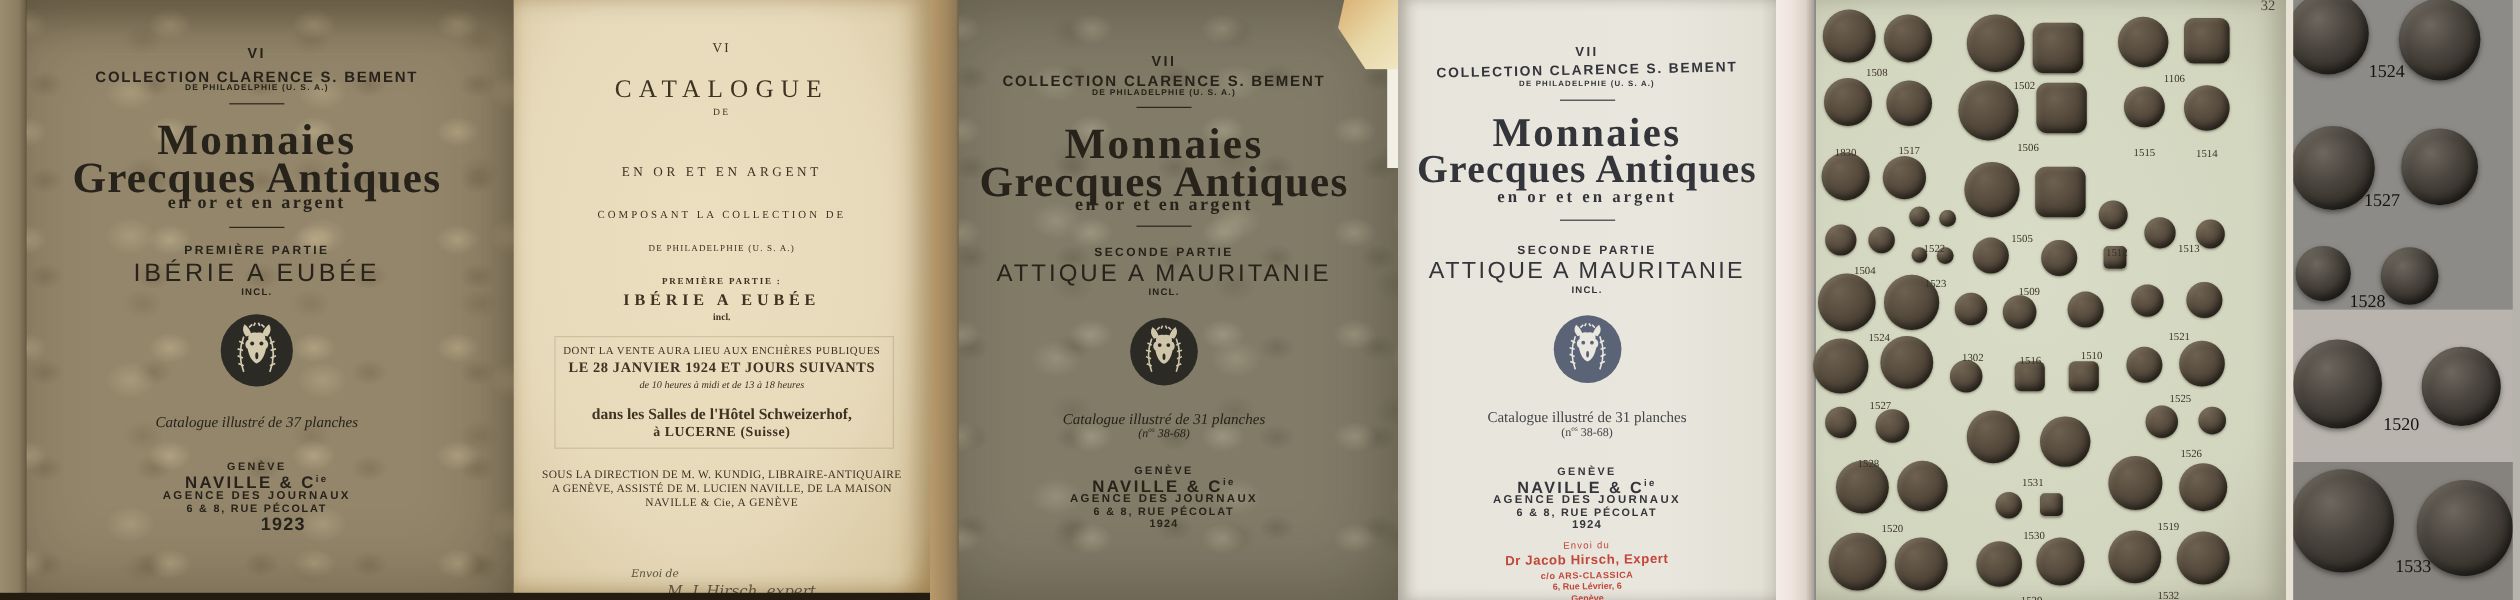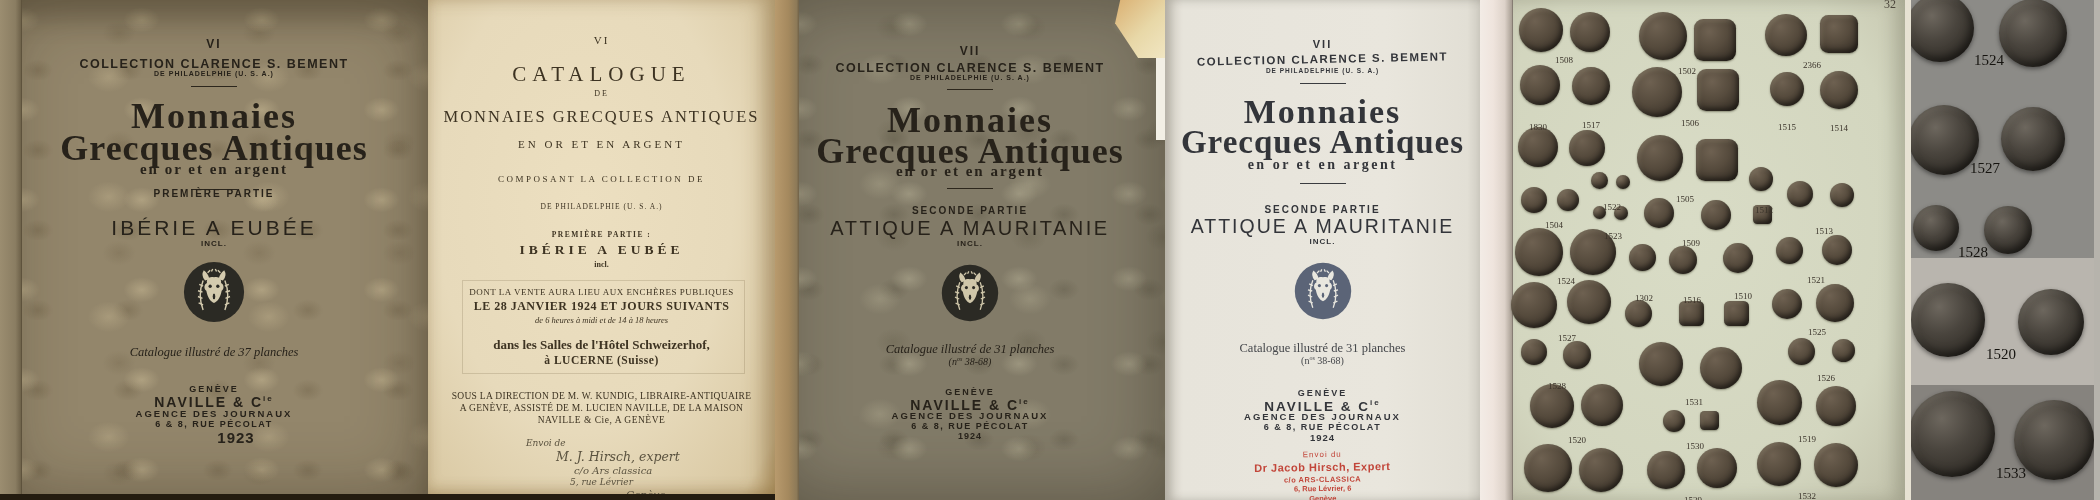--- a/index.html
+++ b/index.html
@@ -37,21 +37,21 @@
   .rule{position:absolute;left:50%;transform:translateX(-50%);width:46px;border-top:1.5px solid #2c261c;}
 
   
   #p2{background:radial-gradient(ellipse at 45% 40%, #ecdfc0 0%, #e7dabb 55%, #d9c8a2 90%, #c6ad7c 100%);
       box-shadow:inset -14px 0 18px rgba(120,90,40,.35), inset 0 -10px 14px rgba(120,90,40,.3);
       color:#3d3322;}
   .salebox{position:absolute;left:34px;right:30px;top:280px;height:92px;border:1px solid rgba(90,70,40,.18);}
   .hw{position:absolute;left:80px;top:438px;width:270px;color:#5a523f;
       font-family:"DejaVu Serif",serif;font-style:italic;}
   .hw div{line-height:1.25;}
-  .hw div:nth-child(1){font-size:9px;margin-left:18px;}
+  .hw div:nth-child(1){font-size:9px;margin-left:18px;margin-top:36px;}
   .hw div:nth-child(2){font-size:12.5px;margin-left:48px;}
   .hw div:nth-child(3){font-size:10px;margin-left:66px;}
   .hw div:nth-child(4){font-size:9px;margin-left:62px;}
   .hw div:nth-child(5){font-size:10.5px;margin-left:118px;}
 
   
   #p4{background:linear-gradient(90deg,#d9d5cb 0%,#e7e4db 6%,#e9e6dd 70%,#e2dfd5 96%,#cfccc2 100%);
       box-shadow:inset 6px 0 10px rgba(60,55,45,.25);color:#33353a;}
   .stamp{position:absolute;left:0;right:0;top:450px;text-align:center;color:#c2463a;
          font-family:"Liberation Sans",sans-serif;transform:rotate(-.8deg);}
@@ -109,21 +109,21 @@
   <div id="p1" class="panel marble1 cover-ink" style="left:0;width:428px;">
     <div class="spine1"></div>
     <div class="ct sans b" style="top:38px;font-size:12px;letter-spacing:2px;">VI</div>
     <div class="ct sans b" style="top:57px;font-size:12.5px;letter-spacing:1.5px;">COLLECTION  CLARENCE  S.  BEMENT</div>
     <div class="ct sans b" style="top:70px;font-size:7px;letter-spacing:1px;">DE  PHILADELPHIE  (U.  S.  A.)</div>
     <div class="rule" style="top:86px;"></div>
     <div class="ct serif b" style="top:96px;font-size:36px;letter-spacing:2px;">Monnaies</div>
     <div class="ct serif b" style="top:128px;font-size:36px;letter-spacing:1px;">Grecques Antiques</div>
     <div class="ct serif b" style="top:161px;font-size:15px;letter-spacing:2px;">en or et en argent</div>
     <div class="rule" style="top:189px;"></div>
-    <div class="ct sans b" style="top:188px;font-size:10px;letter-spacing:2px;">PREMIÈRE  PARTIE</div>
+    <div class="ct sans b" style="top:204px;font-size:10px;letter-spacing:2px;">PREMIÈRE  PARTIE</div>
     <div class="ct sans" style="top:216px;font-size:21px;letter-spacing:3px;">IBÉRIE  A  EUBÉE</div>
     <div class="ct sans b" style="top:239px;font-size:8px;letter-spacing:1px;">INCL.</div>
     <div class="logo logo-dark" style="top:260px;">
       <svg viewBox="0 0 100 100" width="64" height="64">
         <circle cx="50" cy="50" r="47" fill="currentColor"></circle>
         <g stroke="#d4cbae" stroke-width="2.2" fill="none">
           <path d="M33,78 Q24,55 33,32"></path>
             <path d="M67,78 Q76,55 67,32"></path>
           <path d="M33,70 l-7,-3 M32,60 l-7,-3 M32,50 l-7,-2 M33,41 l-6,-3 M67,70 l7,-3 M68,60 l7,-3 M68,50 l7,-2 M67,41 l6,-3"></path>
           <path d="M40,20 l4,-4 M46,18 l2,-4 M54,18 l-2,-4 M60,20 l-4,-4"></path>
@@ -145,31 +145,30 @@
     <div class="ct sans b" style="top:394px;font-size:14px;letter-spacing:2px;"><span>NAVILLE  &amp;  C</span><sup style="font-size:8px;">ie</sup></div>
     <div class="ct sans b" style="top:409px;font-size:9.5px;letter-spacing:2px;">AGENCE  DES  JOURNAUX</div>
     <div class="ct sans b" style="top:419px;font-size:9px;letter-spacing:1.5px;">6 &amp; 8, RUE PÉCOLAT</div>
     <div class="ct sans b" style="top:429px;font-size:15px;letter-spacing:1px;padding-left:44px;">1923</div>
   </div>
 
   <div id="p2" class="panel" style="left:428px;width:347px;">
     <div class="ct serif" style="top:34px;font-size:11px;letter-spacing:2px;">VI</div>
     <div class="ct serif" style="top:62px;font-size:21px;letter-spacing:6px;">CATALOGUE</div>
     <div class="ct serif" style="top:89px;font-size:8px;letter-spacing:2px;">DE</div>
-    <div class="ct serif" style="top:108px;font-size:16.5px;letter-spacing:2px;">MONNAIES  GRECQUES  ANTIQUES</div>
     <div class="ct serif" style="top:138px;font-size:11px;letter-spacing:3px;">EN OR ET EN ARGENT</div>
     <div class="ct serif" style="top:174px;font-size:9px;letter-spacing:2.5px;">COMPOSANT  LA  COLLECTION  DE</div>
     <div class="ct serif" style="top:203px;font-size:7.5px;letter-spacing:1px;">DE PHILADELPHIE (U. S. A.)</div>
     <div class="ct serif b" style="top:231px;font-size:7.5px;letter-spacing:1.5px;">PREMIÈRE  PARTIE  :</div>
     <div class="ct serif b" style="top:242px;font-size:13.5px;letter-spacing:4px;">IBÉRIE  A  EUBÉE</div>
     <div class="ct serif b" style="top:260px;font-size:8px;">incl.</div>
     <div class="salebox"></div>
     <div class="ct serif" style="top:287px;font-size:9px;letter-spacing:.5px;">DONT LA VENTE AURA LIEU AUX ENCHÈRES PUBLIQUES</div>
     <div class="ct serif b" style="top:300px;font-size:12px;letter-spacing:.5px;">LE 28 JANVIER 1924 ET JOURS SUIVANTS</div>
-    <div class="ct serif it" style="top:316px;font-size:8.5px;">de 6 heures à midi et de 14 à 18 heures</div>
+    <div class="ct serif it" style="top:316px;font-size:8.5px;">de 10 heures à midi et de 13 à 18 heures</div>
     <div class="ct serif b" style="top:354px;font-size:11.5px;letter-spacing:.5px;">à LUCERNE (Suisse)</div>
     <div class="ct serif b" style="top:338px;font-size:13px;">dans les Salles de l'Hôtel Schweizerhof,</div>
     <div class="ct serif" style="top:391px;font-size:9.5px;letter-spacing:.3px;">SOUS LA DIRECTION DE M. W. KUNDIG, LIBRAIRE-ANTIQUAIRE</div>
     <div class="ct serif" style="top:403px;font-size:9.5px;letter-spacing:.3px;">A GENÈVE, ASSISTÉ DE M. LUCIEN NAVILLE, DE LA MAISON</div>
     <div class="ct serif" style="top:415px;font-size:9.5px;letter-spacing:.5px;">NAVILLE &amp; Cie, A GENÈVE</div>
     <div class="hw">
         <div class="">Envoi de</div>
         <div class="">M. J. Hirsch, expert</div>
         <div class="">c/o Ars classica</div>
         <div class="">5, rue Lévrier</div>
@@ -330,33 +329,33 @@
         <div class="pcoin" style="left: 243.5px; top: 379.5px; width: 45px; height: 45px;"></div>
         <div class="pcoin" style="left: 303px; top: 386px; width: 40px; height: 40px;"></div>
         <div class="pcoin" style="left: 11px; top: 444px; width: 48px; height: 48px;"></div>
         <div class="pcoin" style="left: 66px; top: 448px; width: 44px; height: 44px;"></div>
         <div class="pcoin" style="left: 134px; top: 451px; width: 38px; height: 38px;"></div>
         <div class="pcoin" style="left: 184px; top: 448px; width: 40px; height: 40px;"></div>
         <div class="pcoin" style="left: 244px; top: 442px; width: 44px; height: 44px;"></div>
         <div class="pcoin" style="left: 301px; top: 443px; width: 44px; height: 44px;"></div>
         <div class="plabel" style="left: 51px; top: 44px;">1508</div>
         <div class="plabel" style="left: 174px; top: 55px;">1502</div>
-        <div class="plabel" style="left: 299px; top: 49px;">2366</div>
+        <div class="plabel" style="left: 299px; top: 49px;">1106</div>
         <div class="plabel" style="left: 25px; top: 111px;">1830</div>
         <div class="plabel" style="left: 78px; top: 109px;">1517</div>
         <div class="plabel" style="left: 177px; top: 107px;">1506</div>
         <div class="plabel" style="left: 274px; top: 111px;">1515</div>
         <div class="plabel" style="left: 326px; top: 112px;">1514</div>
         <div class="plabel" style="left: 172px; top: 183px;">1505</div>
         <div class="plabel" style="left: 99px; top: 191px;">1522</div>
         <div class="plabel" style="left: 41px; top: 209px;">1504</div>
         <div class="plabel" style="left: 100px; top: 220px;">1523</div>
         <div class="plabel" style="left: 178px; top: 227px;">1509</div>
         <div class="plabel" style="left: 251px; top: 194px;">1512</div>
-        <div class="plabel" style="left: 311px; top: 215px;">1513</div>
+        <div class="plabel" style="left: 311px; top: 191px;">1513</div>
         <div class="plabel" style="left: 53px; top: 265px;">1524</div>
         <div class="plabel" style="left: 131px; top: 282px;">1302</div>
         <div class="plabel" style="left: 179px; top: 284px;">1516</div>
         <div class="plabel" style="left: 230px; top: 280px;">1510</div>
         <div class="plabel" style="left: 303px; top: 264px;">1521</div>
         <div class="plabel" style="left: 54px; top: 322px;">1527</div>
         <div class="plabel" style="left: 304px; top: 316px;">1525</div>
         <div class="plabel" style="left: 44px; top: 370px;">1528</div>
         <div class="plabel" style="left: 181px; top: 386px;">1531</div>
         <div class="plabel" style="left: 313px; top: 362px;">1526</div>

